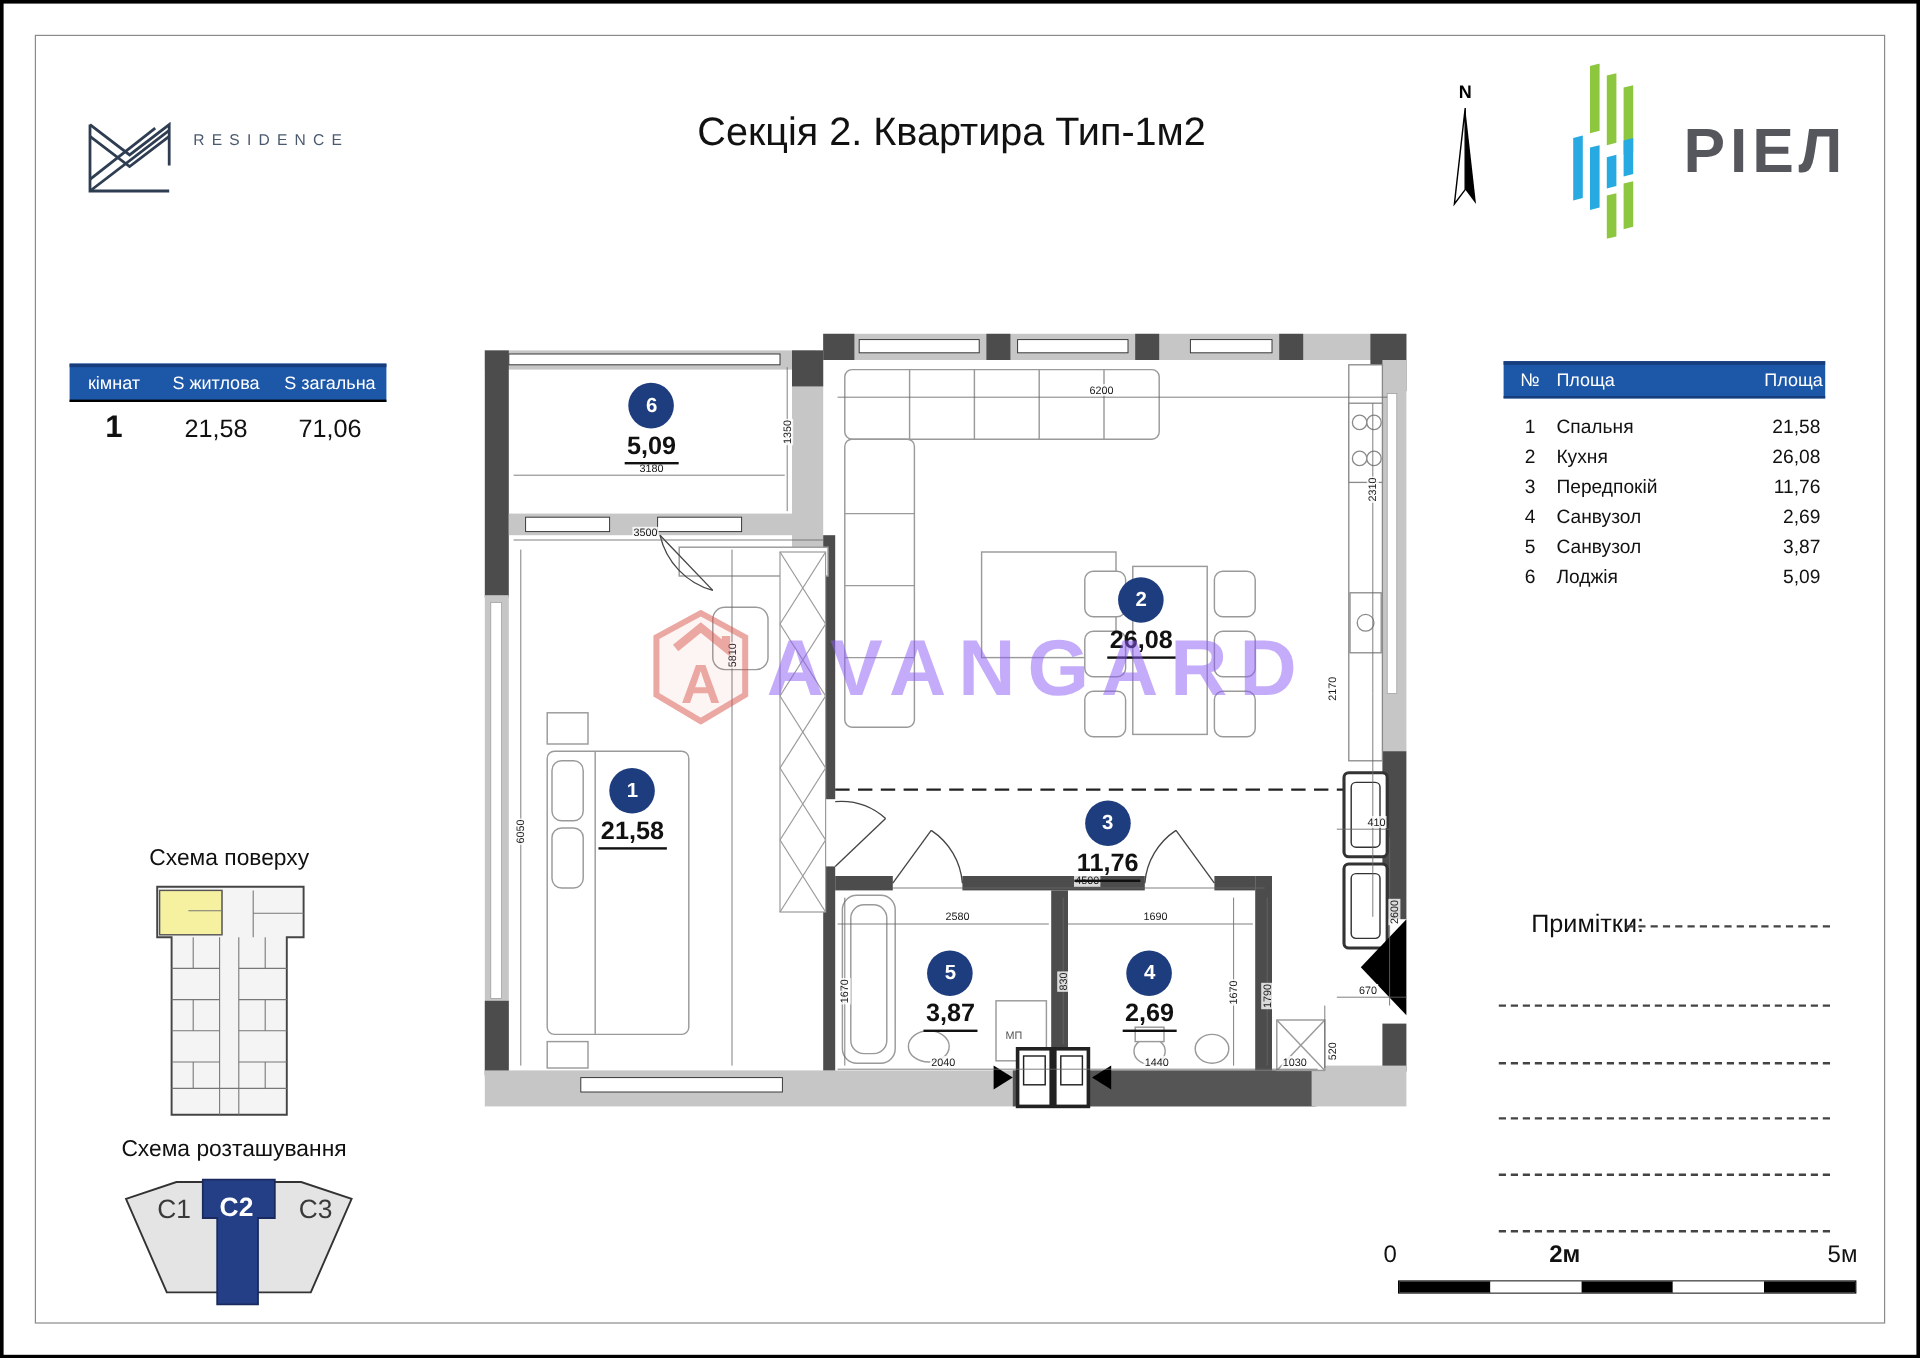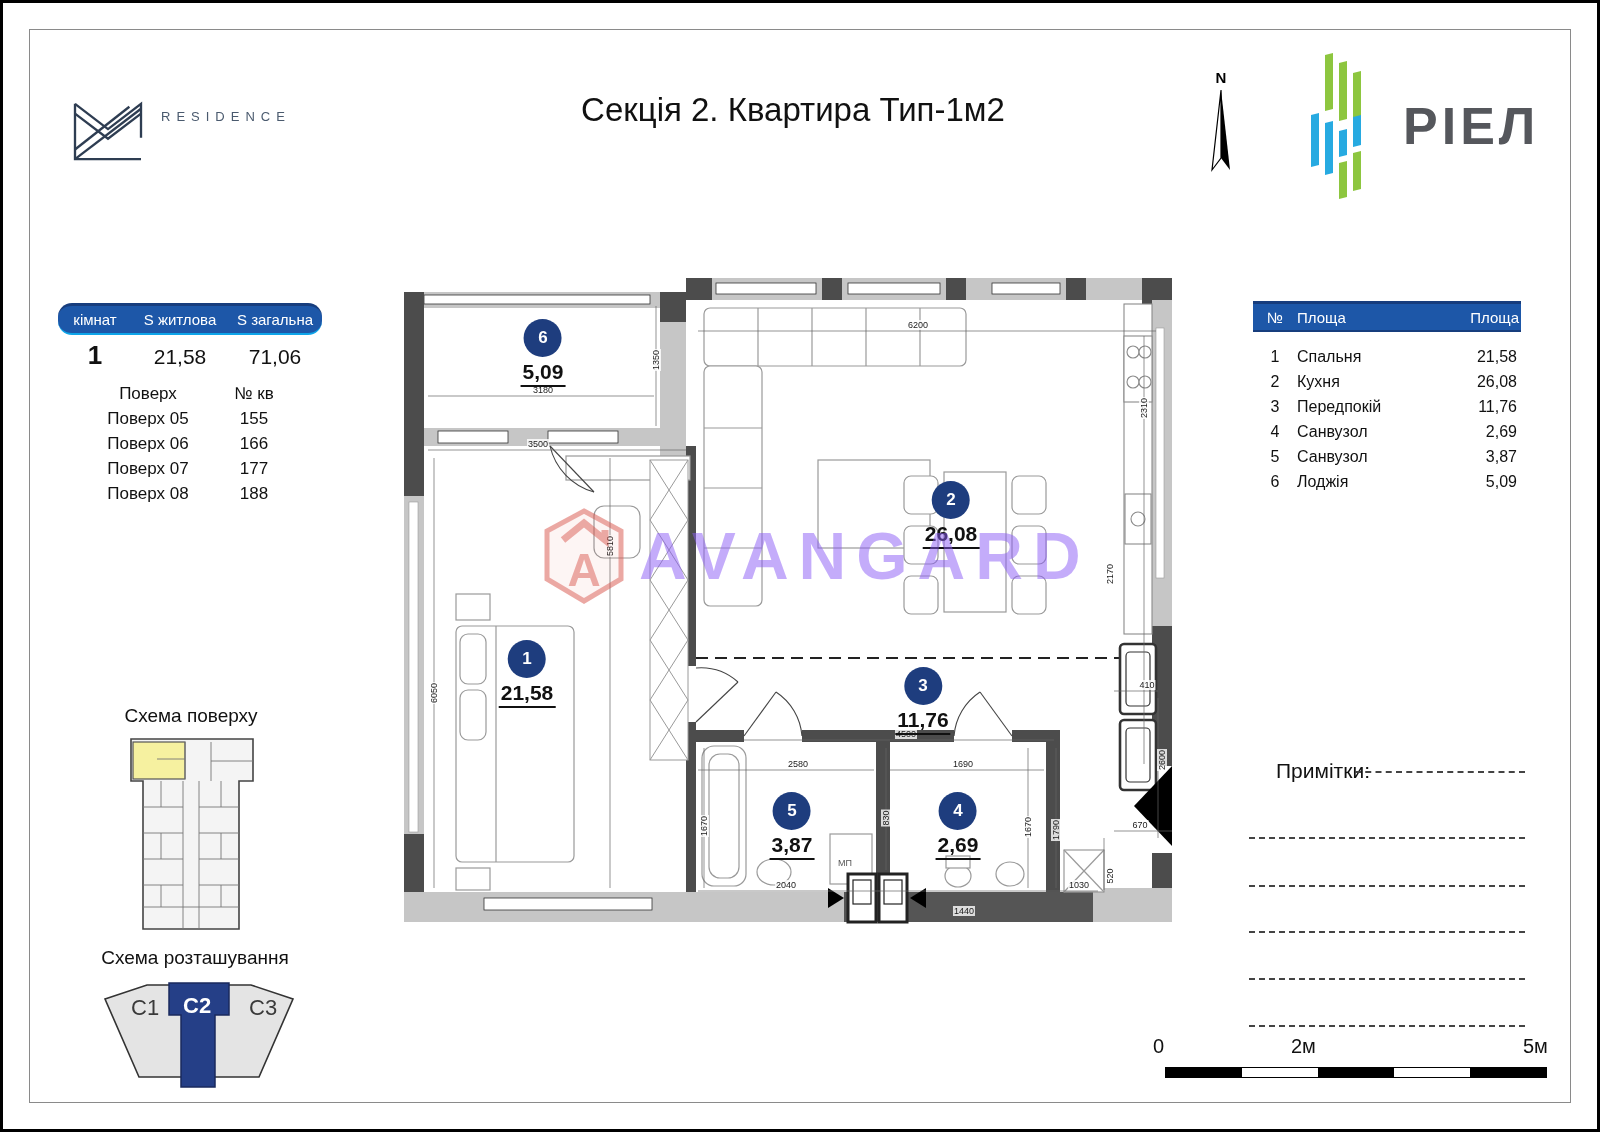--- a/index.html
+++ b/index.html
@@ -11,21 +11,21 @@
   .brand-text{padding-top:6px;}
   .brand-name{font-size:36px;letter-spacing:10px;color:#2e3d52;font-weight:400;}
   .brand-sub{font-size:13px;letter-spacing:6px;color:#4a5a6e;margin-top:4px;}
   .title{left:430px;top:88px;width:720px;text-align:center;font-size:33px;color:#111;font-weight:500;}
   .north{left:1196px;top:66px;width:44px;text-align:center;}
   .north-n{font-size:15px;font-weight:bold;color:#000;}
   .riel{left:1298px;top:50px;display:flex;align-items:center;gap:10px;}
   .riel-text{font-size:52px;font-weight:bold;color:#55575c;letter-spacing:4px;}
   
   .summary{left:55px;top:300px;width:264px;}
-  .summary-head{display:grid;grid-template-columns:74px 96px 94px;background:#1d57a8;border-top:3px solid #173d7d;border-bottom:2px solid #0ea5e9;color:#fff;font-size:15px;height:27px;align-items:center;text-align:center;border-radius:14px;}
+  .summary-head{display:grid;grid-template-columns:74px 96px 94px;background:#1d57a8;border-top:3px solid #173d7d;border-bottom:2px solid #000000;color:#fff;font-size:15px;height:27px;align-items:center;text-align:center;}
   .summary-vals{display:grid;grid-template-columns:74px 96px 94px;text-align:center;margin-top:5px;align-items:baseline;}
   .summary-vals .v1{font-size:26px;font-weight:bold;color:#111;}
   .summary-vals .v{font-size:21px;color:#111;}
   
   .floors{left:80px;top:378px;width:212px;font-size:17px;color:#111;}
   .floors .row{display:grid;grid-template-columns:130px 82px;height:25px;align-items:center;}
   .floors .c1{text-align:center;}
   .floors .c2{text-align:center;}
   
   .legend{left:1250px;top:298px;width:268px;}
@@ -113,42 +113,20 @@
       <div>S житлова</div>
       <div>S загальна</div>
     </div>
     <div class="summary-vals">
       <div class="v1">1</div>
       <div class="v">21,58</div>
       <div class="v">71,06</div>
     </div>
   </div>
 
-  <div class="abs floors">
-    <div class="row">
-      <div class="c1">Поверх</div>
-      <div class="c2">№ кв</div>
-    </div>
-    <div class="row">
-      <div class="c1">Поверх 05</div>
-      <div class="c2">155</div>
-    </div>
-    <div class="row">
-      <div class="c1">Поверх 06</div>
-      <div class="c2">166</div>
-    </div>
-    <div class="row">
-      <div class="c1">Поверх 07</div>
-      <div class="c2">177</div>
-    </div>
-    <div class="row">
-      <div class="c1">Поверх 08</div>
-      <div class="c2">188</div>
-    </div>
-  </div>
 
   <div class="abs legend">
     <div class="legend-head">
       <div class="h1">№</div>
       <div class="h2">Площа</div>
       <div class="h3">Площа</div>
     </div>
     <div class="legend-rows">
       <div class="row">
         <div class="n">1</div>
@@ -432,21 +410,21 @@
     <span class="dim v" style="left:212px;top:268px;">5810</span>
     <span class="dim v" style="left:36px;top:415px;">6050</span>
     <span class="dim" style="left:508px;top:456px;">4500</span>
     <span class="dim" style="left:400px;top:486px;">2580</span>
     <span class="dim" style="left:565px;top:486px;">1690</span>
     <span class="dim v" style="left:306px;top:548px;">1670</span>
     <span class="dim v" style="left:630px;top:549px;">1670</span>
     <span class="dim v" style="left:658px;top:552px;">1790</span>
     <span class="dim v" style="left:488px;top:540px;">830</span>
     <span class="dim" style="left:388px;top:607px;">2040</span>
-    <span class="dim" style="left:566px;top:633px;">1440</span>
+    <span class="dim" style="left:566px;top:607px;">1440</span>
     <span class="dim" style="left:681px;top:607px;">1030</span>
     <span class="dim v" style="left:712px;top:598px;">520</span>
     <span class="dim" style="left:742px;top:547px;">670</span>
     <span class="dim" style="left:749px;top:407px;">410</span>
     <span class="dim v" style="left:764px;top:482px;">2600</span>
     <span class="mp" style="left:440px;top:580px;">МП</span>
   </div>
 
   <div class="abs watermark">
     <svg width="82" height="96" viewBox="0 0 82 96">
@@ -459,21 +437,21 @@
 
   <div class="abs notes-label">Примітки:</div>
   <div class="abs dash" style="left:1352px;top:768px;width:170px;"></div>
   <div class="abs dash" style="left:1246px;top:834px;width:276px;"></div>
   <div class="abs dash" style="left:1246px;top:882px;width:276px;"></div>
   <div class="abs dash" style="left:1246px;top:928px;width:276px;"></div>
   <div class="abs dash" style="left:1246px;top:975px;width:276px;"></div>
   <div class="abs dash" style="left:1246px;top:1022px;width:276px;"></div>
 
   <div class="abs scale-label" style="left:1150px;top:1032px;">0</div>
-  <div class="abs scale-label" style="left:1288px;top:1032px;">2м</div>
+  <div class="abs scale-label" style="left:1288px;top:1032px;font-weight:bold;">2м</div>
   <div class="abs scale-label" style="left:1520px;top:1032px;">5м</div>
   <div class="abs" style="left:1162px;top:1064px;width:380px;height:9px;border:1px solid #000;display:flex;">
     <div style="width:76px;background:#000;"></div>
     <div style="width:76px;background:#fff;"></div>
     <div style="width:76px;background:#000;"></div>
     <div style="width:76px;background:#fff;"></div>
     <div style="width:76px;background:#000;"></div>
   </div>
 </div>
 

